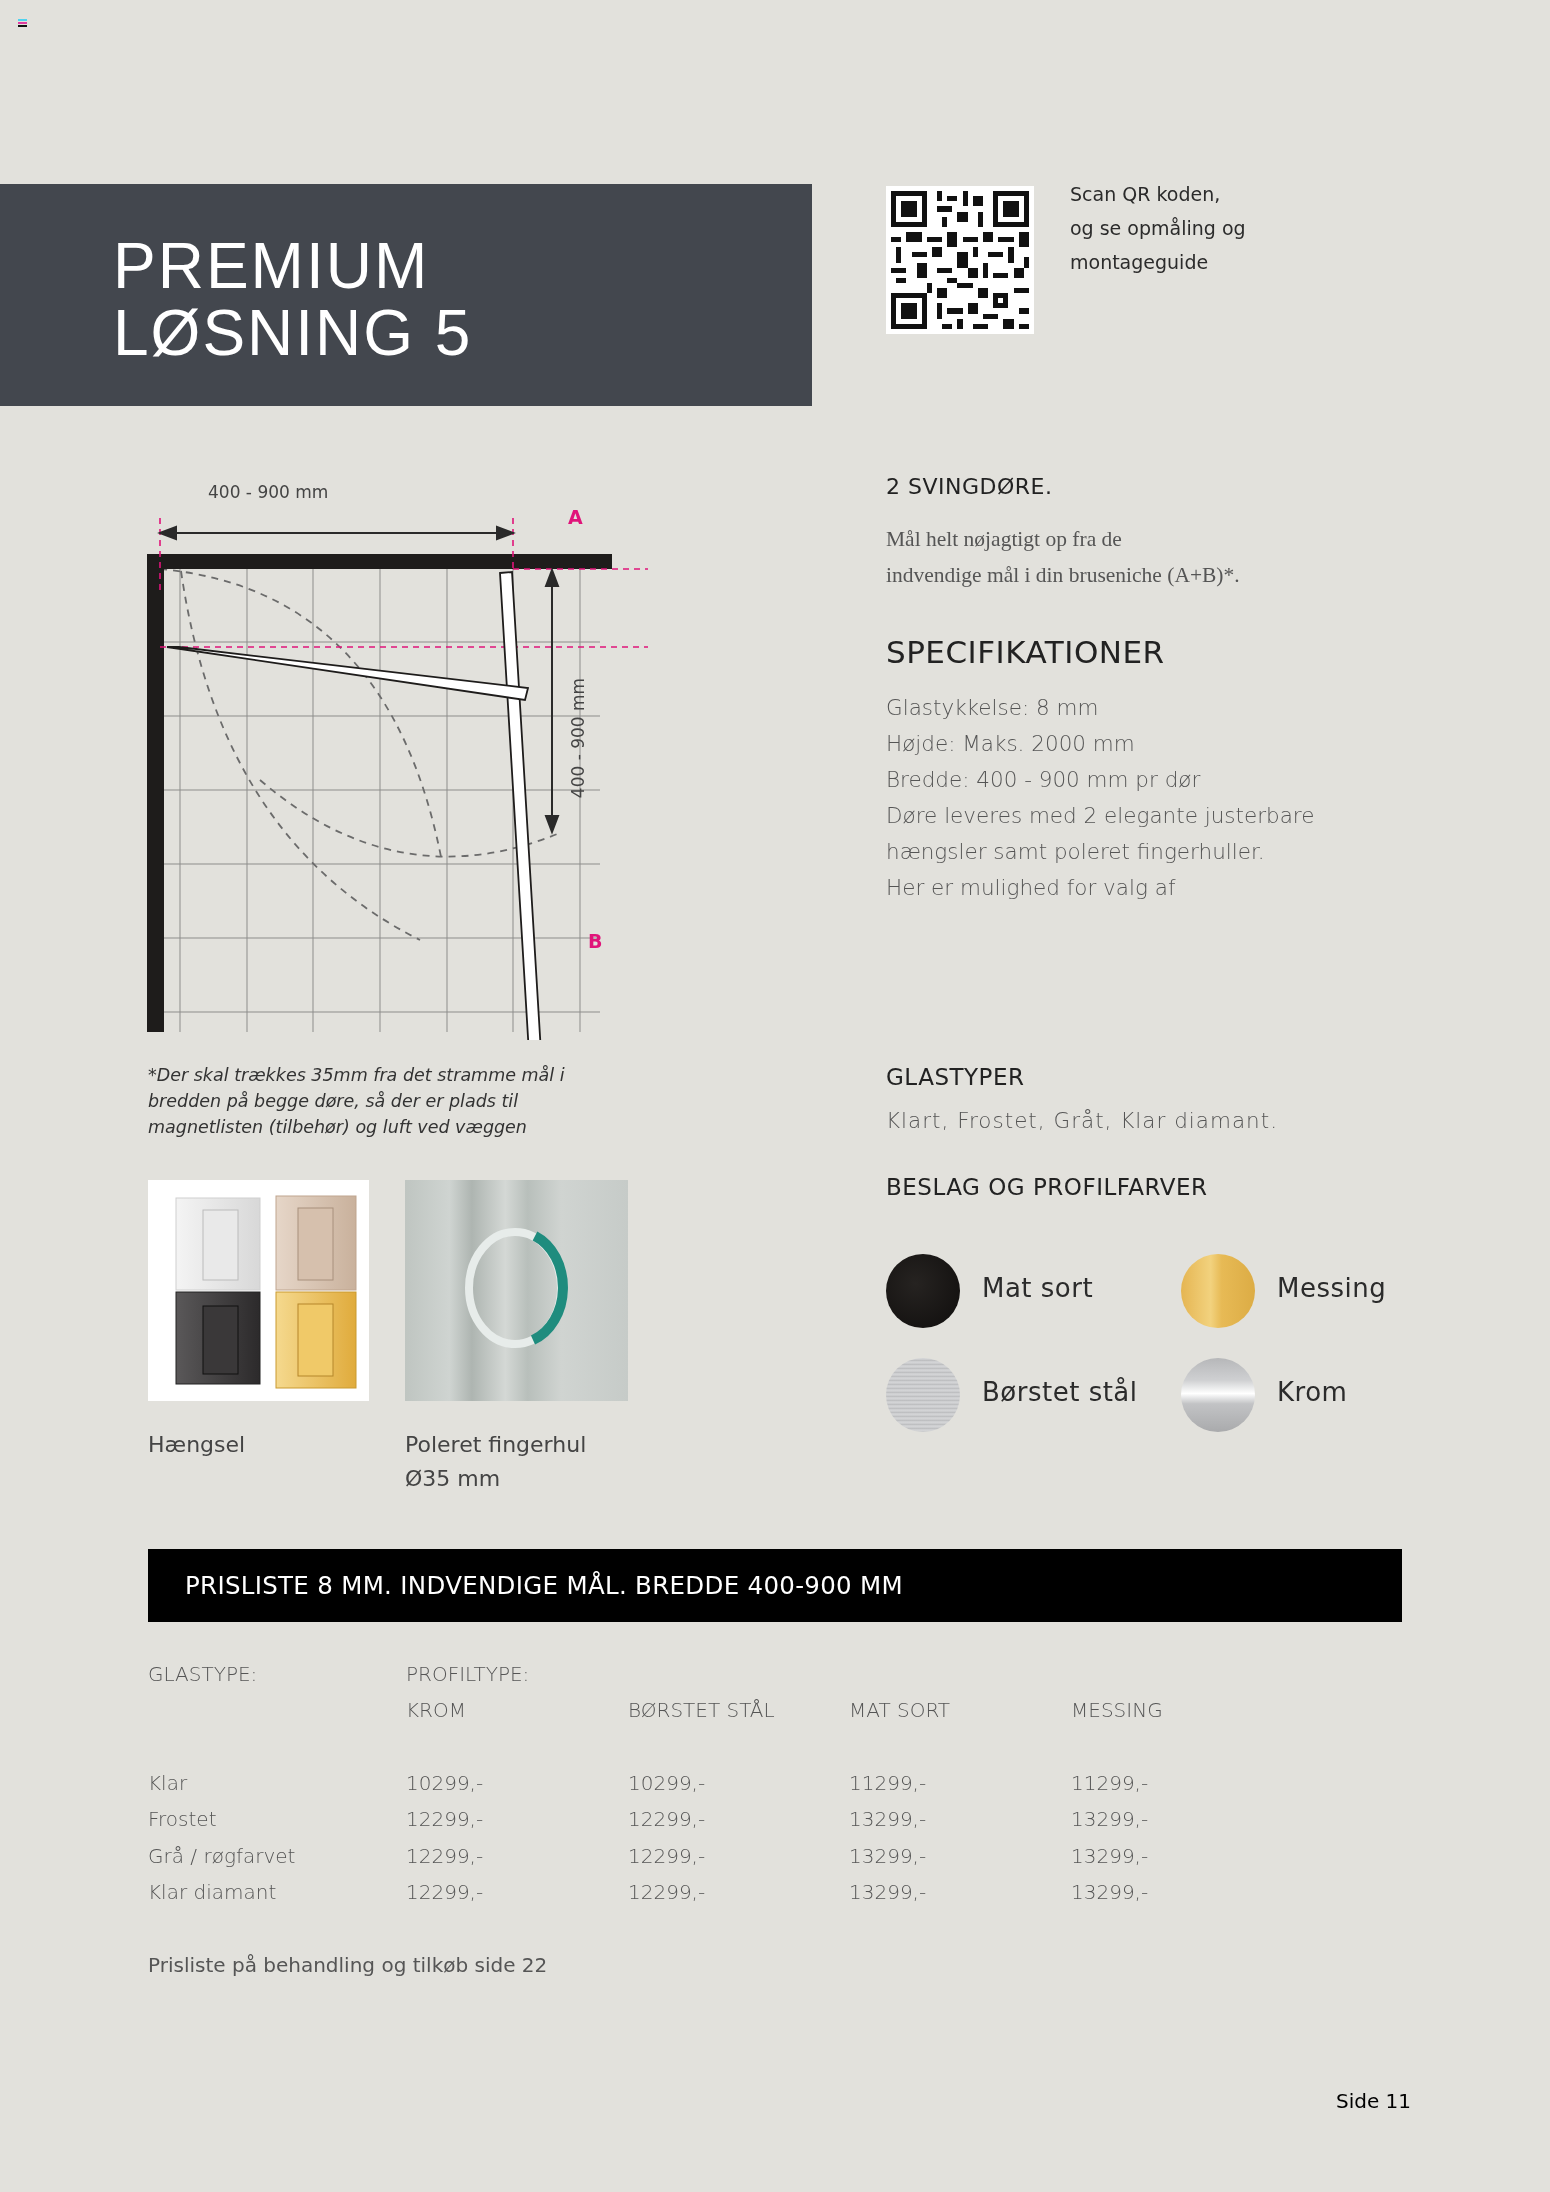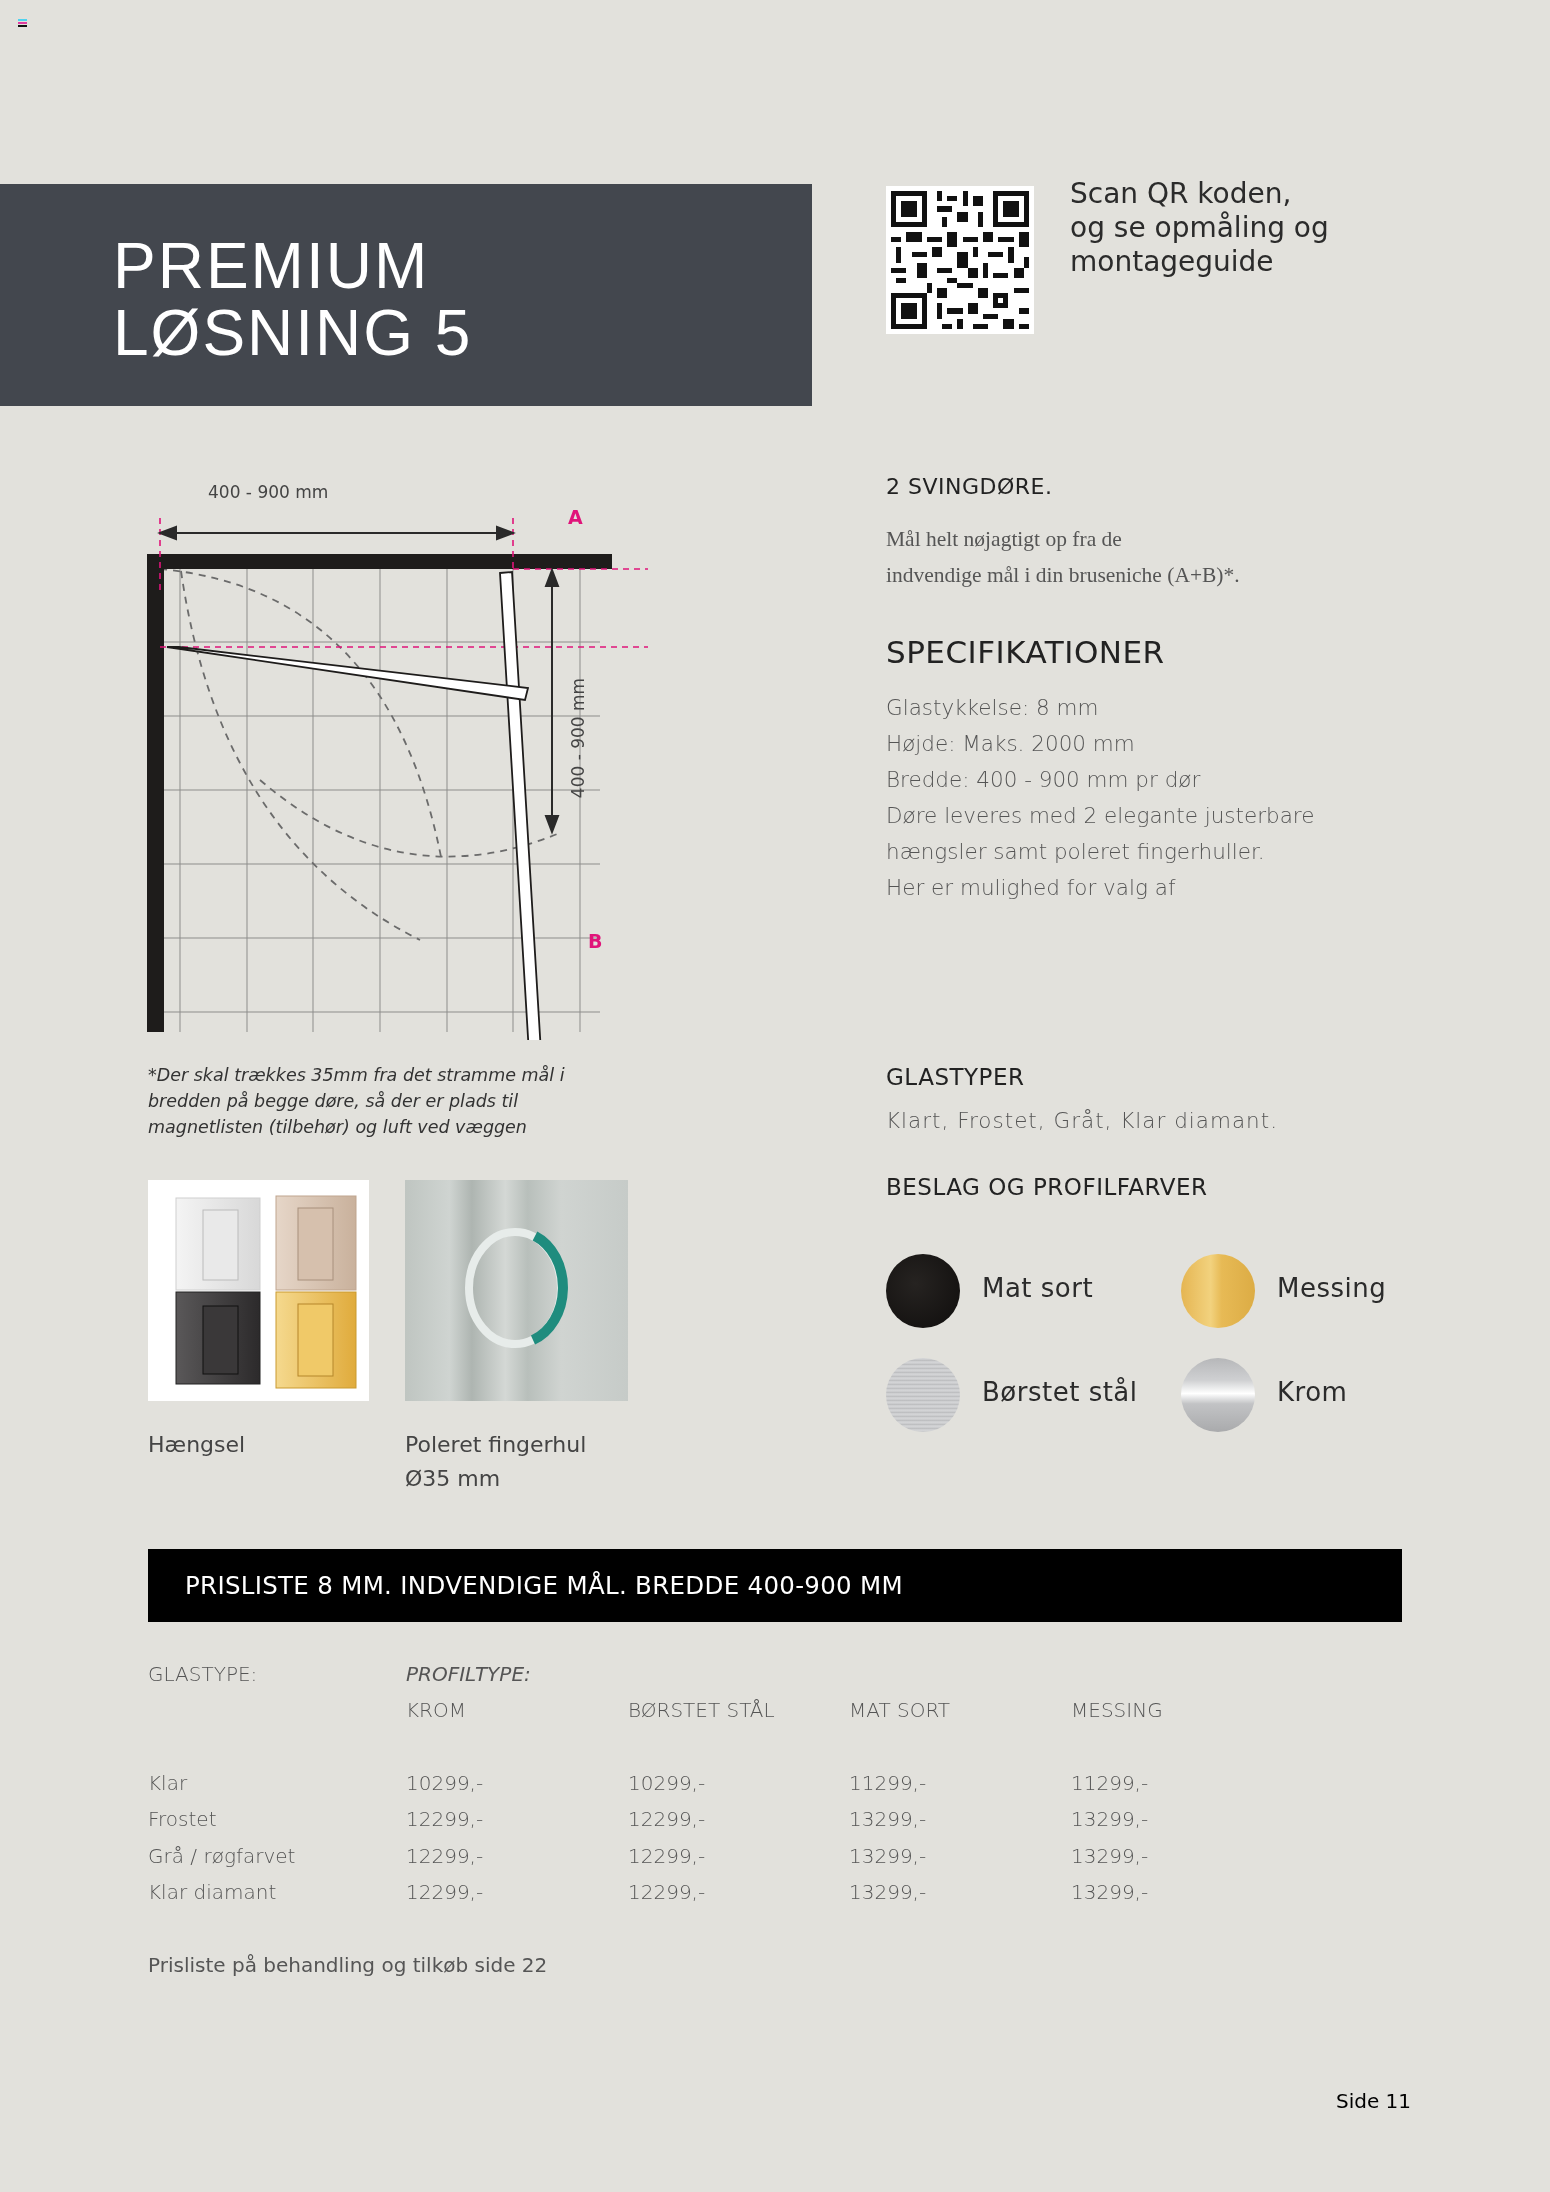--- a/index.html
+++ b/index.html
@@ -18,21 +18,21 @@
     background: #43474e;
   }
   .title-band .line {
     position: absolute; left: 113px; color: #ffffff;
     font-family: "Liberation Sans", sans-serif; font-weight: 300;
     font-size: 64px; letter-spacing: 2px; line-height: 1;
   }
   .qr { left: 886px; top: 186px; width: 148px; height: 148px; background:#fff; }
   .qr-text {
     left: 1070px; top: 177px; width: 300px;
-    font-size: 28px; line-height: 34px; color: #2b2b2b;
+    font-size: 19px; line-height: 34px; color: #2b2b2b;
     font-family: "DejaVu Sans", sans-serif;
   }
 
   .diagram { left: 140px; top: 460px; width: 580px; height: 580px; }
 
   .right-col { left: 886px; width: 560px; }
   .h-small { font-size: 22px; letter-spacing: 0.5px; color: #222; }
   .h-large { font-size: 31px; letter-spacing: 0.5px; color: #222; }
   .body-text { font-size: 21.5px; line-height: 36px; color: #555; font-weight: 300; }
 
@@ -291,21 +291,21 @@
 <div class="abs swatch" style="left:1181px;top:1358px;background:linear-gradient(180deg,#b6b7b9 0%,#cfd0d2 30%,#ffffff 48%,#c2c3c5 62%,#a9aaac 100%);"></div>
 <div class="abs swatch-label" style="left:1277px;top:1377px;">Krom</div>
 
 <div class="abs price-band">
   <span>PRISLISTE 8 MM. INDVENDIGE MÅL. BREDDE 400-900 MM</span>
 </div>
 
 <div class="tbl">
   <div class="tbl-row" style="top:1662px;">
     <div class="tbl-cell" style="left:0;">GLASTYPE:</div>
-    <div class="tbl-cell" style="left:258px;font-style:italic;">PROFILTYPE:</div>
+    <div class="tbl-cell" style="left:258px;">PROFILTYPE:</div>
   </div>
   <div class="tbl-row" style="top:1698px;">
     <div class="tbl-cell" style="left:258px;">KROM</div>
     <div class="tbl-cell" style="left:480px;">BØRSTET STÅL</div>
     <div class="tbl-cell" style="left:701px;">MAT SORT</div>
     <div class="tbl-cell" style="left:923px;">MESSING</div>
   </div>
 
   <div class="tbl-row" style="top:1771px;">
     <div class="tbl-cell" style="left:0;">Klar</div>

